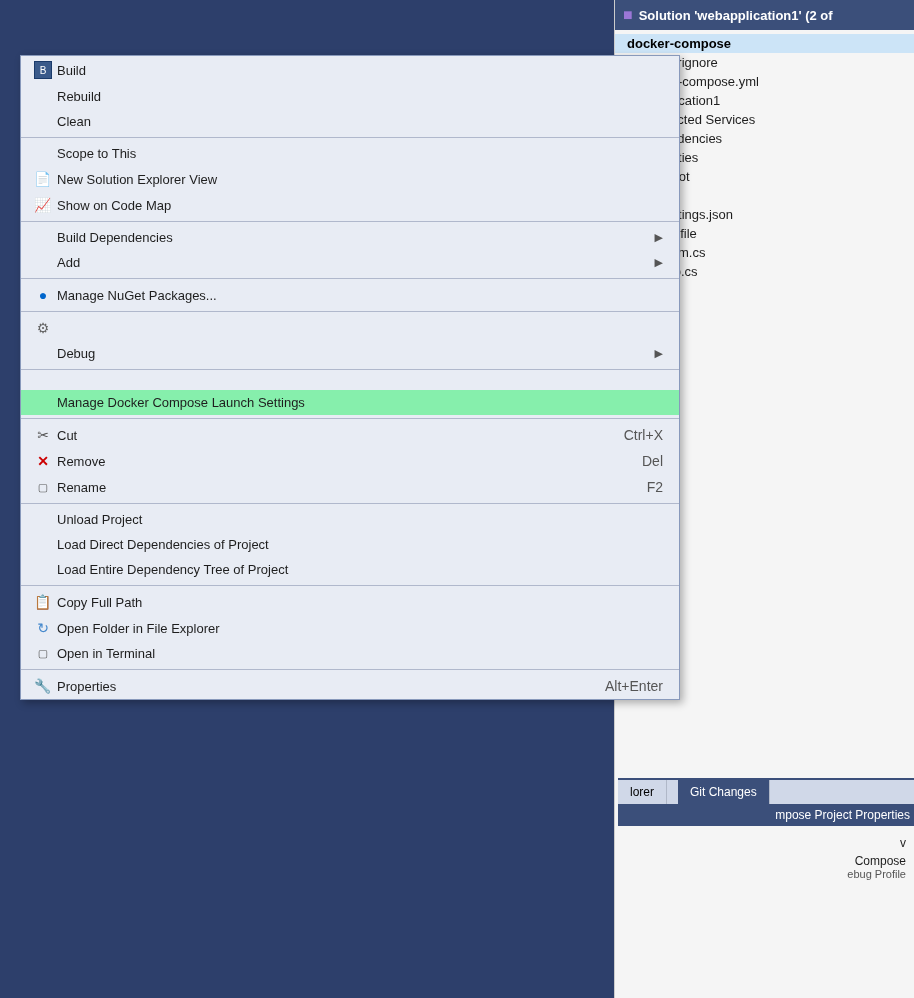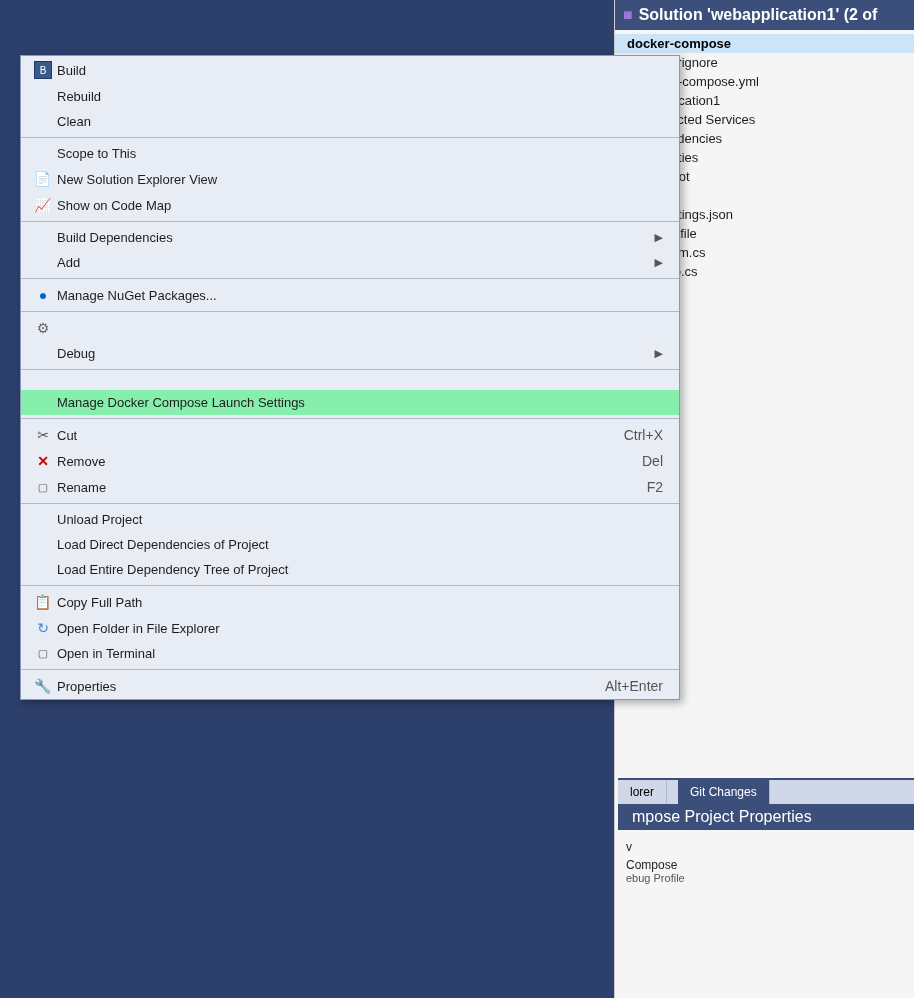--- a/index.html
+++ b/index.html
@@ -58,20 +58,21 @@
 
     
     .bottom-panel {
       position: absolute;
       bottom: 0;
       right: 0;
       width: 296px;
       height: 220px;
       background: #f5f5f5;
       border-top: 2px solid #3b4f7a;
+      text-align: right;
     }
 
     .bottom-tabs {
       display: flex;
       background: #d0d8e8;
     }
 
     .bottom-tab {
       padding: 5px 12px;
       font-size: 12px;
@@ -87,23 +88,23 @@
 
     .bottom-content {
       padding: 6px 8px;
       font-size: 12px;
       color: #1e1e1e;
     }
 
     .bottom-content .section-header {
       background: #3b4f7a;
       color: white;
-      padding: 4px 14px;
+      padding: 4px 4px;
       margin: -6px -8px 6px -8px;
-      font-size: 16px;
+      font-size: 12px;
     }
 
     .bottom-content .project-label {
       font-weight: normal;
       margin-bottom: 0;
     }
 
     .bottom-content .sub-label {
       color: #555;
       font-size: 11px;
@@ -159,21 +160,21 @@
       font-size: 11px;
     }
 
     .menu-divider {
       height: 1px;
       background: #b0b8cc;
       margin: 3px 0;
     }
 
     .solution-explorer-title {
-      font-size: 16px;
+      font-size: 13px;
       font-weight: 600;
       color: white;
     }
   </style>
 </head>
 <body>
 
 <div class="solution-explorer">
   <div class="solution-explorer-header">
     <span style="color:#9b77d6; font-size:16px;">■</span>

